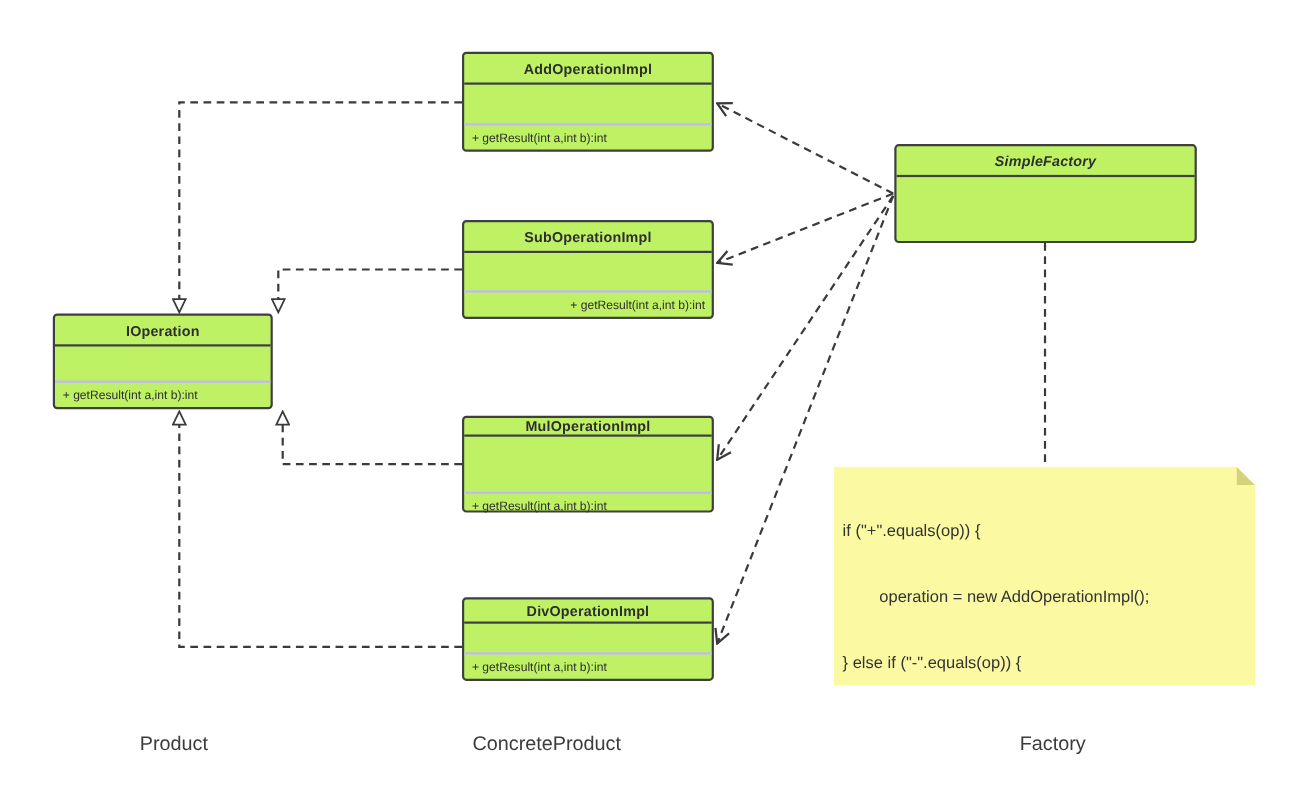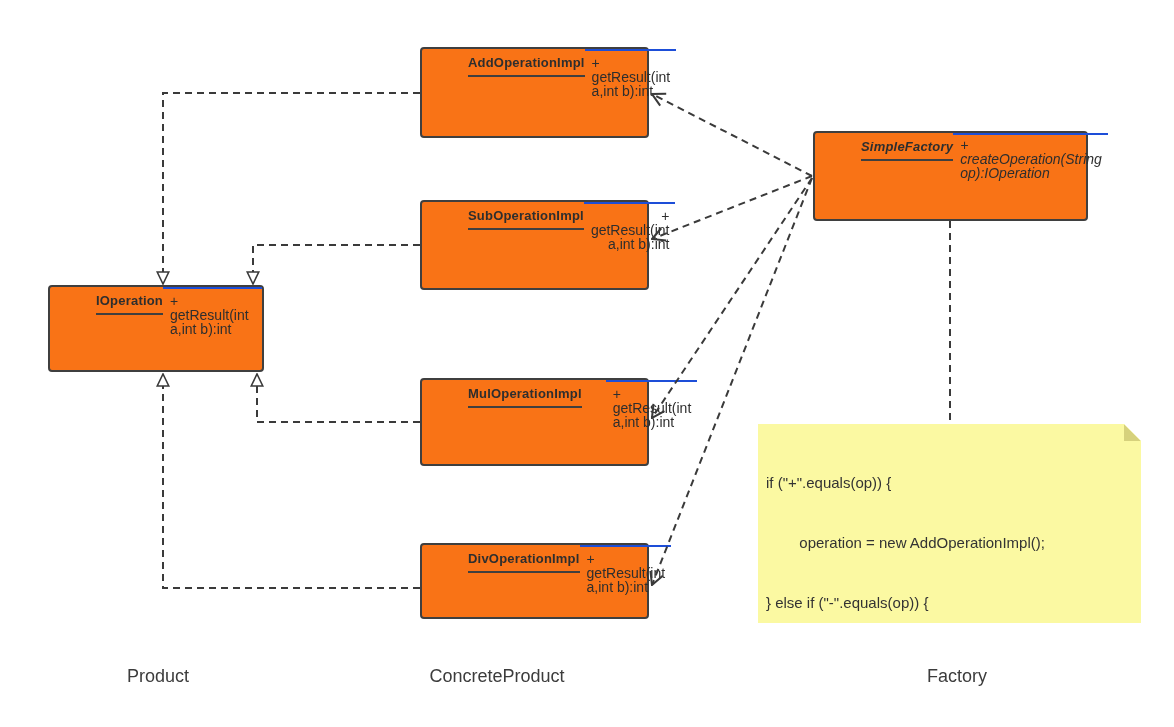--- a/index.html
+++ b/index.html
@@ -3,52 +3,51 @@
 <meta charset="utf-8">
 <style>
   * { margin: 0; padding: 0; box-sizing: border-box; }
   html, body { width: 1174px; height: 727px; background: #ffffff; overflow: hidden; }
   body { position: relative; font-family: "Liberation Sans", "DejaVu Sans", sans-serif; color: #2e2e2e; }
 
   
   .uml-class {
     position: absolute;
     display: flex;
-    flex-direction: row;
+    flex-direction: column;
     border: 2px solid #3f3f3f;
     border-radius: 4px;
-    background: #f97316;
+    background: #bef264;
     z-index: 2;
-    padding-left: 46px;
   }
   .uml-title {
     height: 28px;
     border-bottom: 2px solid #3f3f3f;
     display: flex;
     align-items: center;
     justify-content: center;
     font-weight: bold;
     font-size: 13px;
     letter-spacing: 0.2px;
   }
   .uml-attrs { flex: 1 1 auto; min-height: 26px; }
   .uml-methods {
-    border-top: 2px solid #1d4ed8;
+    border-top: 2px solid #c4b5fd;
     padding: 5px 6px 3px 7px;
-    font-size: 14px;
+    font-size: 11px;
     line-height: 14px;
     overflow: visible;
     white-space: normal;
   }
 
   .box-add     { left: 420px; top: 47px;  width: 229px; height: 91px; }
   .box-sub     { left: 420px; top: 200px; width: 229px; height: 90px; text-align: right; }
   .box-mul     { left: 420px; top: 378px; width: 229px; height: 88px; gap: 12px; }
   .box-div     { left: 420px; top: 543px; width: 229px; height: 76px; }
-  .box-iop     { left: 48px;  top: 285px; width: 216px; height: 87px; }
+  .box-iop     { left: 48px;  top: 285px; width: 200px; height: 87px; }
   .box-factory { left: 813px; top: 131px; width: 275px; height: 90px; font-style: italic; }
   .box-factory .uml-methods { padding-top: 3px; }
   .box-factory .method-text { display: inline-block; max-width: 170px; }
 
   
   #connector-layer {
     position: absolute;
     left: 0; top: 0;
     width: 1174px; height: 727px;
     z-index: 3;
@@ -151,21 +150,20 @@
 
 <div class="uml-class box-iop">
   <div class="uml-title">IOperation</div>
   <div class="uml-attrs"></div>
   <div class="uml-methods">+ getResult(int a,int b):int</div>
 </div>
 
 <div class="uml-class box-factory">
   <div class="uml-title">SimpleFactory</div>
   <div class="uml-attrs"></div>
-  <div class="uml-methods"><span class="method-text">+ createOperation(String op):IOperation</span></div>
 </div>
 
 <div class="note">
   <div class="note-fold"></div>
   <div class="note-code">
     <div class="code-line">if ("+".equals(op)) {</div>
     <div class="code-line">        operation = new AddOperationImpl();</div>
     <div class="code-line">} else if ("-".equals(op)) {</div>
     <div class="code-line">        operation = new SubOperationImpl();</div>
     <div class="code-line">} else if ("*".equals(op)) {</div>

